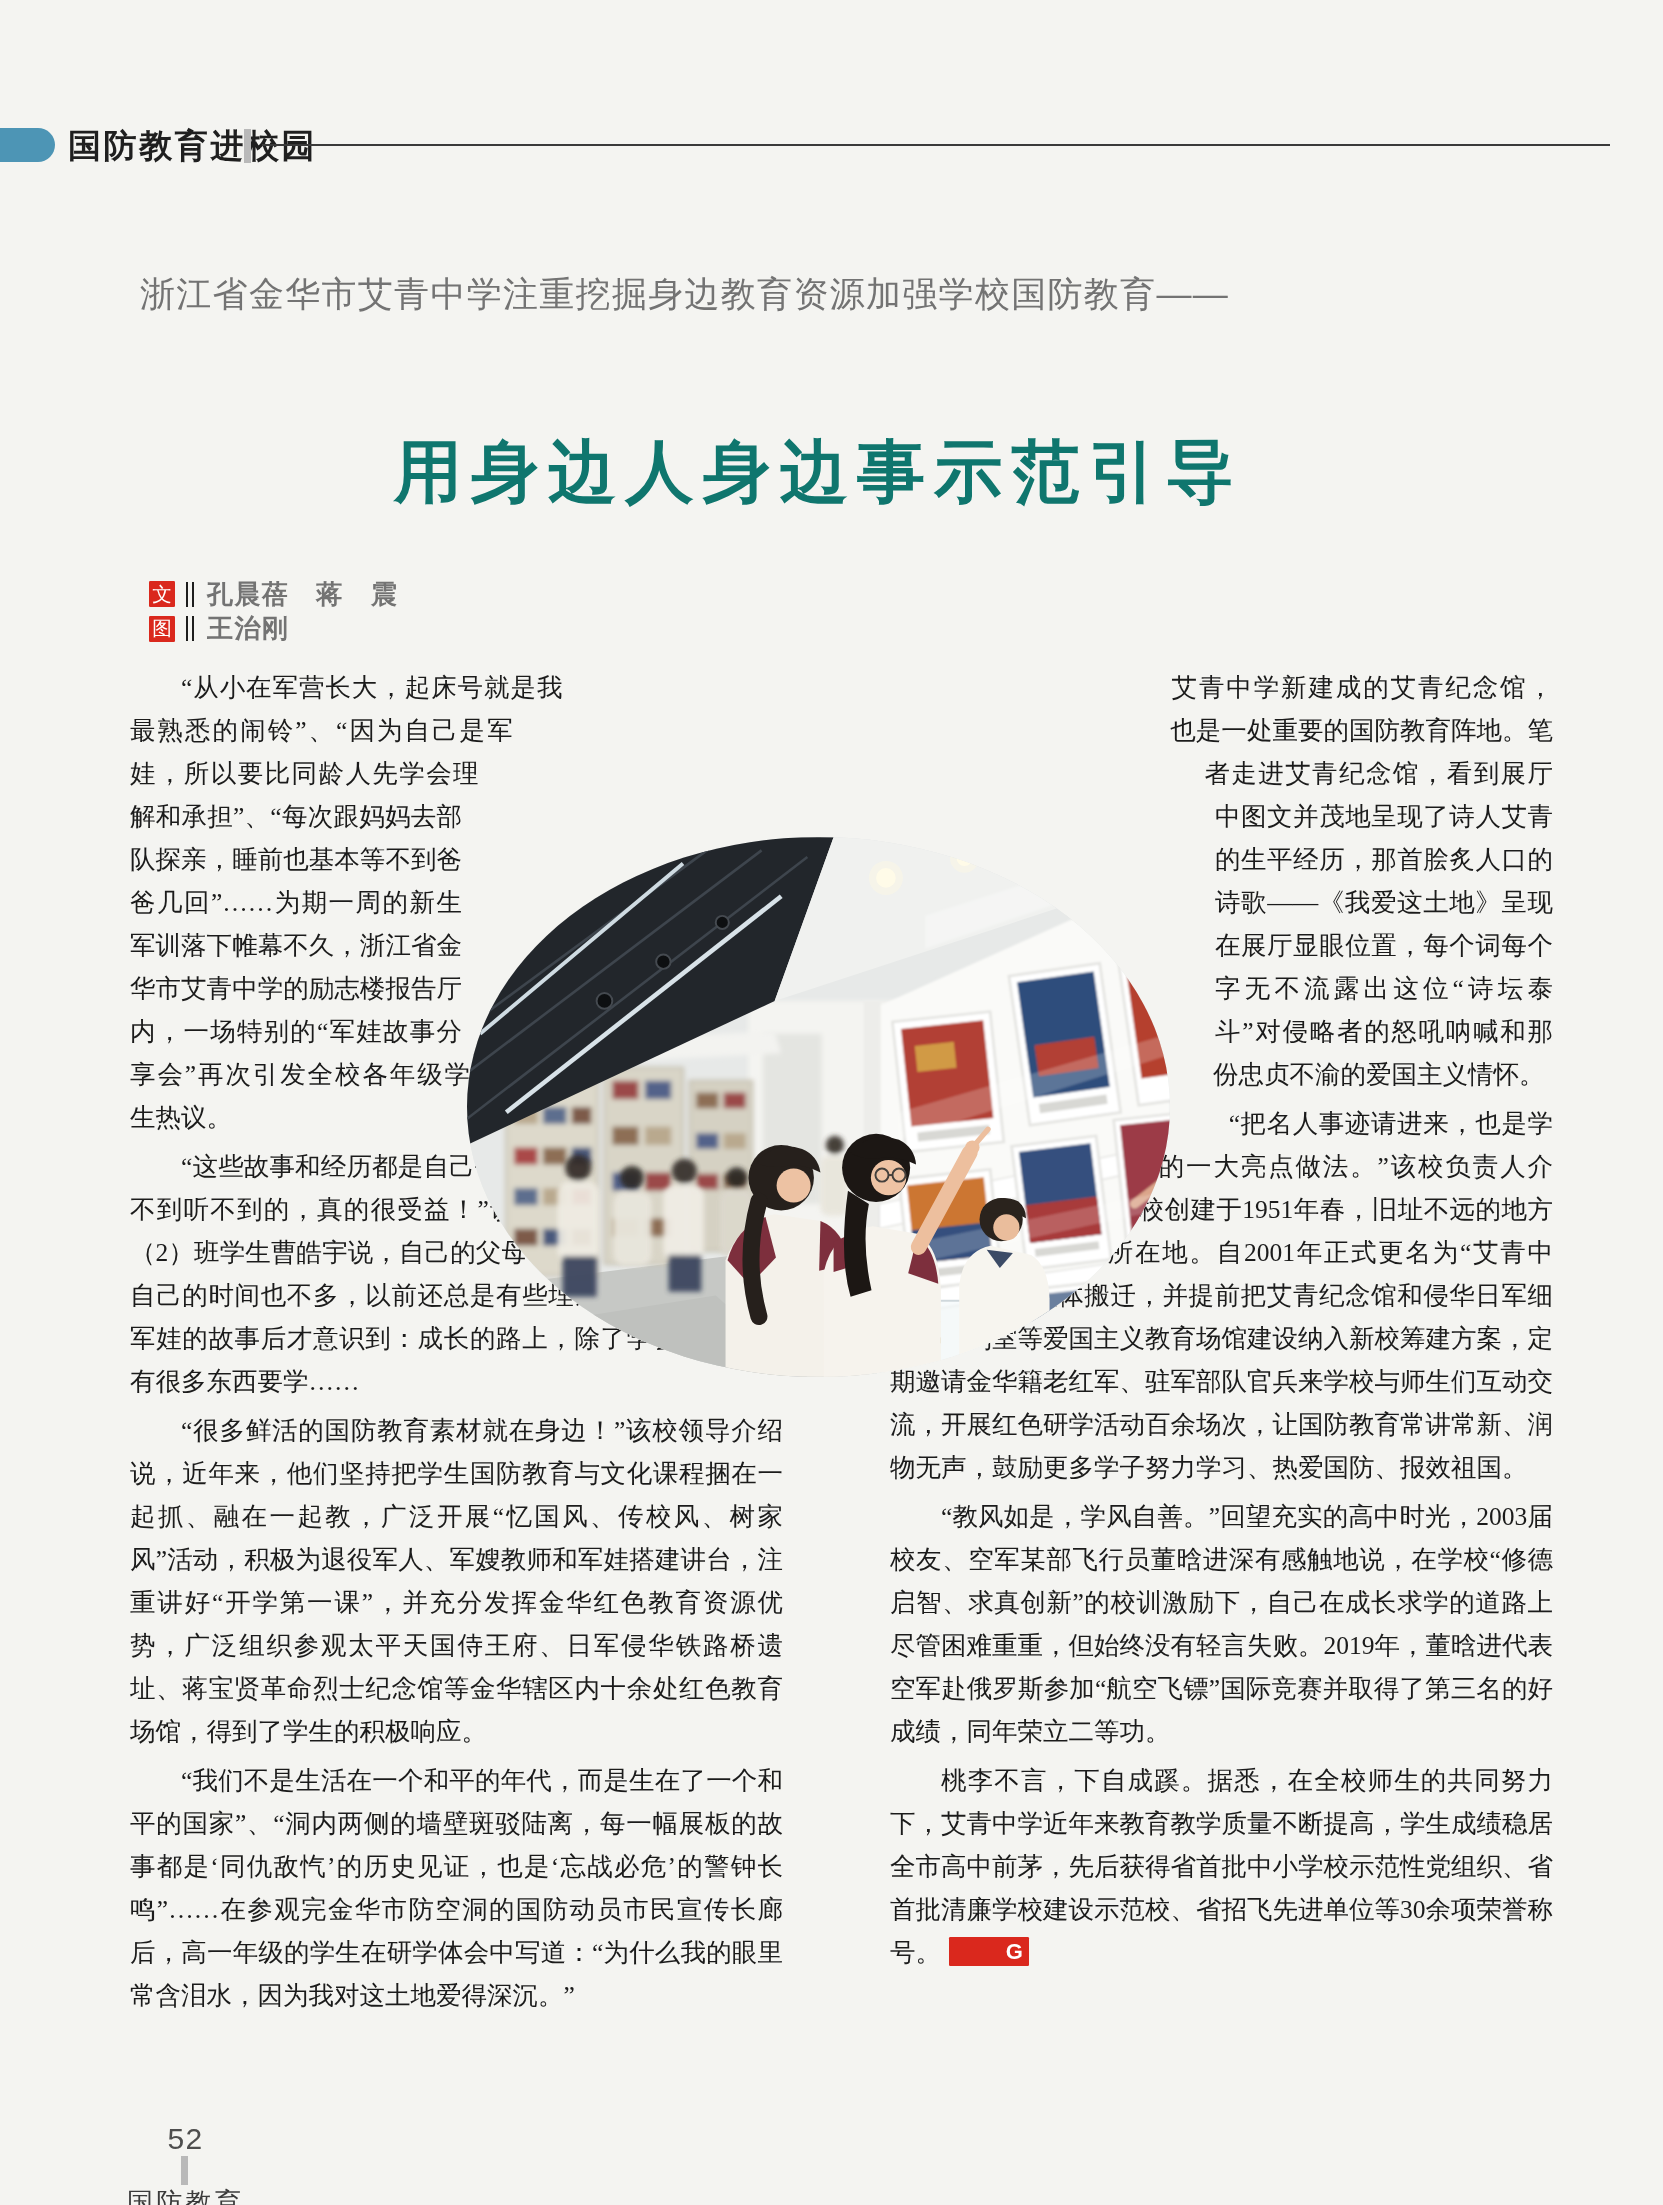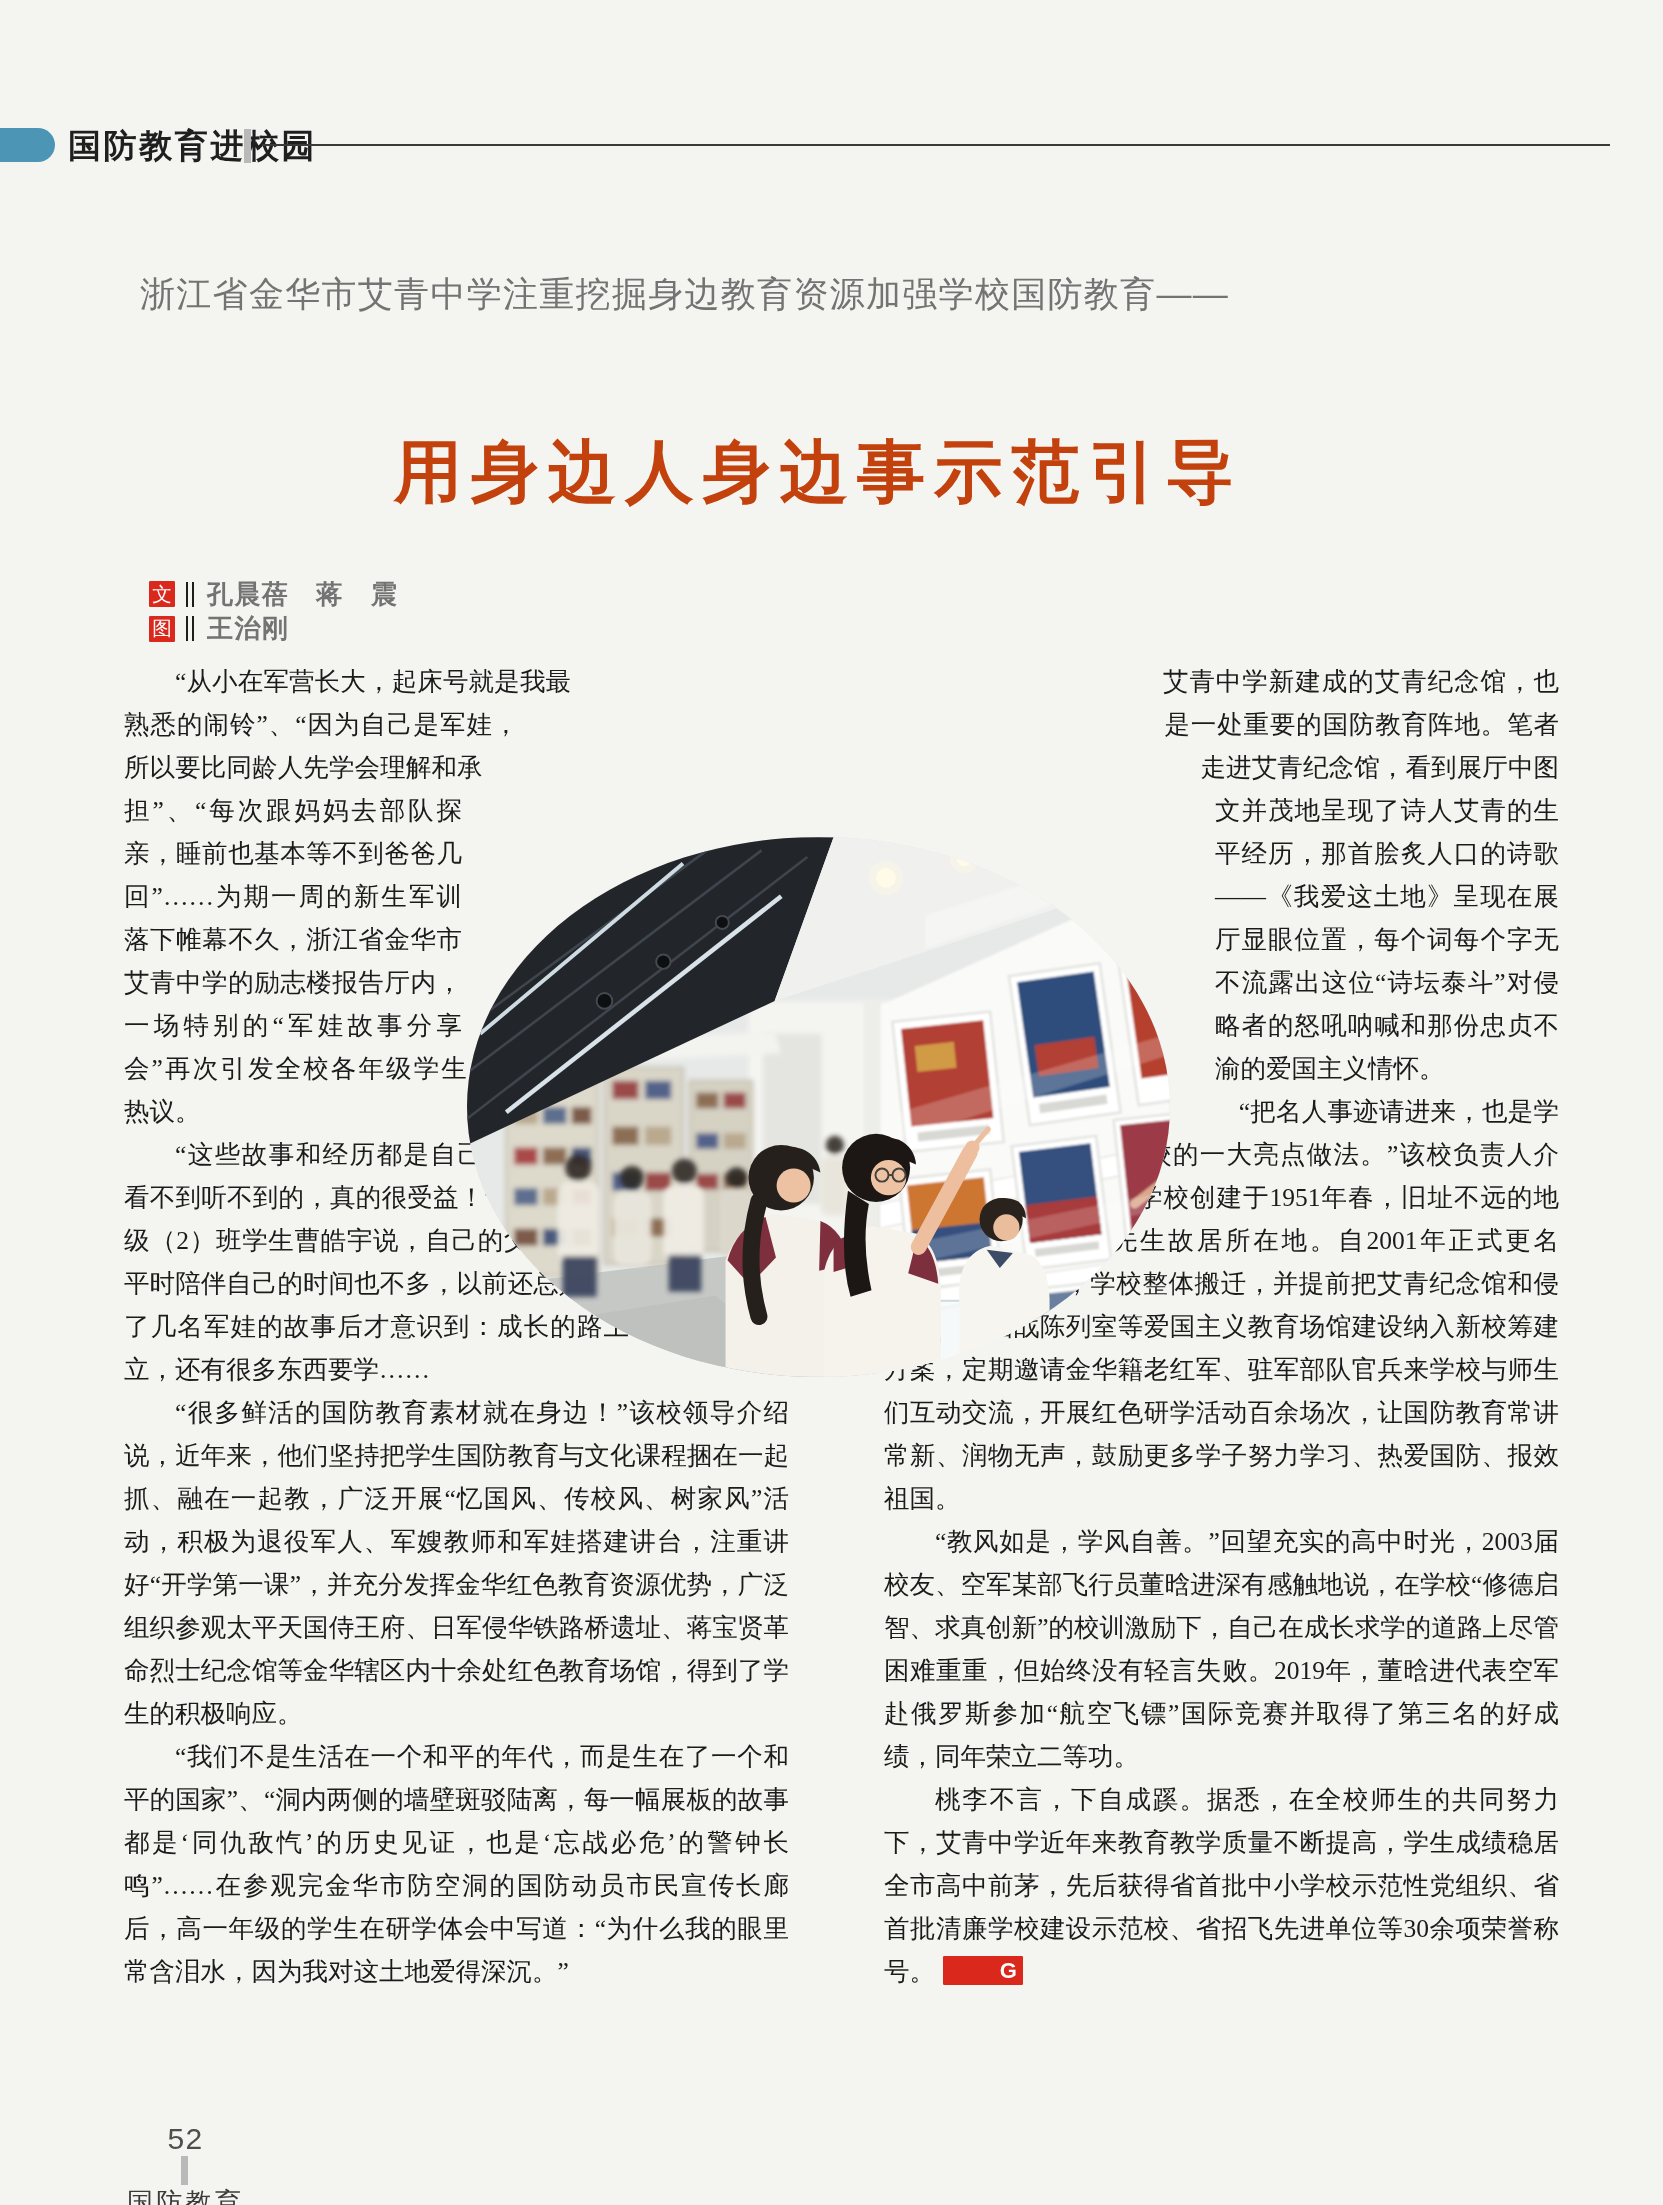--- a/index.html
+++ b/index.html
@@ -14,34 +14,34 @@
     background:#4d95b5; border-radius:0 17px 17px 0; }
   .section-label { position:absolute; left:68px; top:124px; font-size:33px;
     font-weight:700; letter-spacing:2.6px; color:#1f1f1f; white-space:nowrap; }
   .section-divider { position:absolute; left:244px; top:129px; width:7.2px; height:34px; background:#b9b9b9; }
   .header-rule { position:absolute; left:262px; top:144px; width:1348px; height:2px; background:#3a3a3a; }
 
   
   .kicker { position:absolute; left:140px; top:271px; font-size:35px; font-weight:400;
     letter-spacing:1.3px; color:#737373; white-space:nowrap; }
   .title { position:absolute; left:124px; top:427px; width:1389px; text-align:center;
-    font-size:68px; font-weight:900; letter-spacing:9.2px; color:#c2410c; white-space:nowrap; }
+    font-size:68px; font-weight:900; letter-spacing:9.2px; color:#0f766e; white-space:nowrap; }
 
   
   .byline { position:absolute; left:149px; top:579px; }
   .byline-row { display:flex; align-items:center; height:30px; margin-bottom:4.6px; }
   .badge { width:26px; height:26px; background:#da281d; color:#ffffff; font-size:19.6px;
     display:flex; align-items:center; justify-content:center; border-radius:1.3px; flex:0 0 auto; }
   .dbar { width:4.6px; height:25px; border-left:2px solid #1d1d1d; border-right:2px solid #1d1d1d; margin:0 13px 0 10.5px; }
   .author { font-size:26px; font-weight:700; color:#737373; letter-spacing:1.3px; white-space:nowrap; }
 
   
   .col { position:absolute; top:660px; font-family:"Liberation Serif", serif;
     font-size:25.5px; line-height:43px; text-align:justify; color:#1b1b1b; }
-  .col p { margin:0; text-indent:2em; }
+  .col p { margin:6px; text-indent:2em; }
   .col-left  { left:124px;  width:665px; height:1369px; }
   .col-right { left:884px; width:675px; height:1369px; }
   .wrap-left  { float:right; width:327px; height:550px; margin-top:176px;
     shape-outside:ellipse(383px 300px at 358px 271px); }
   .wrap-right { float:left;  width:331px; height:550px; margin-top:176px;
     shape-outside:ellipse(383px 300px at -21px 271px); }
 
   .endmark { display:inline-block; background:#da281d; color:#fff;
     font-family:"Liberation Sans", sans-serif; font-weight:700; font-size:22px;
     line-height:29px; padding:0 5.9px; margin-left:7.9px; transform:translateY(-2px); border-radius:1.3px; }

